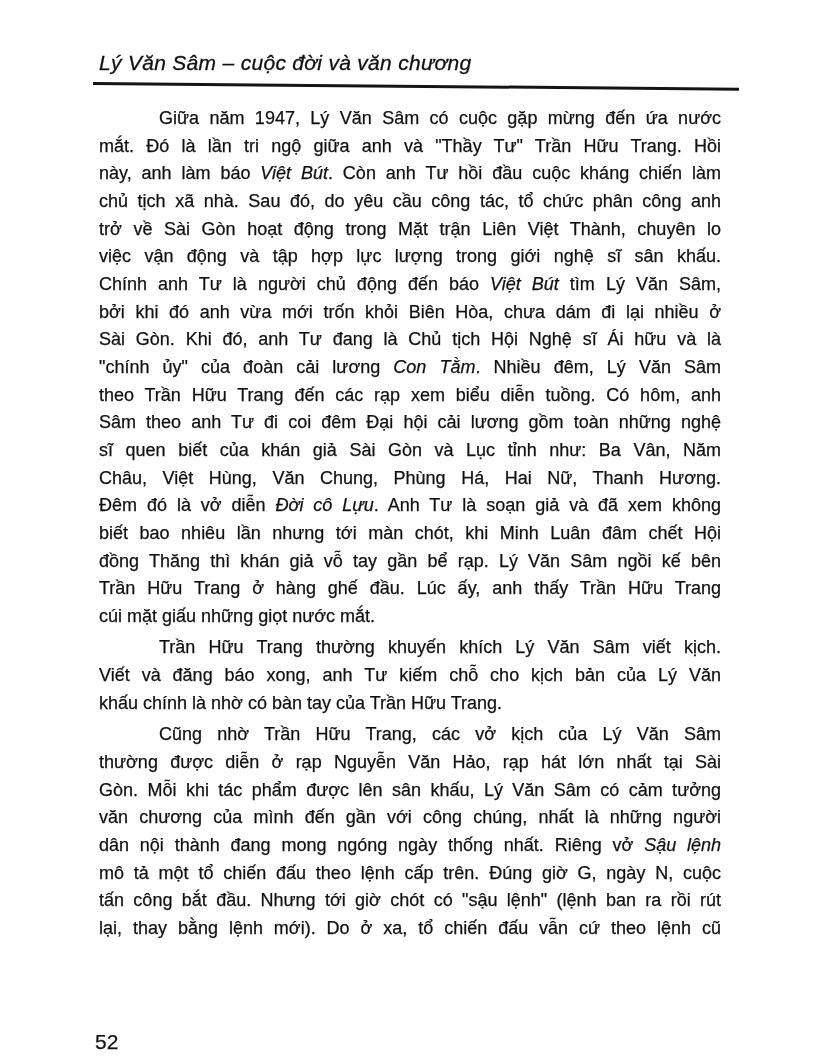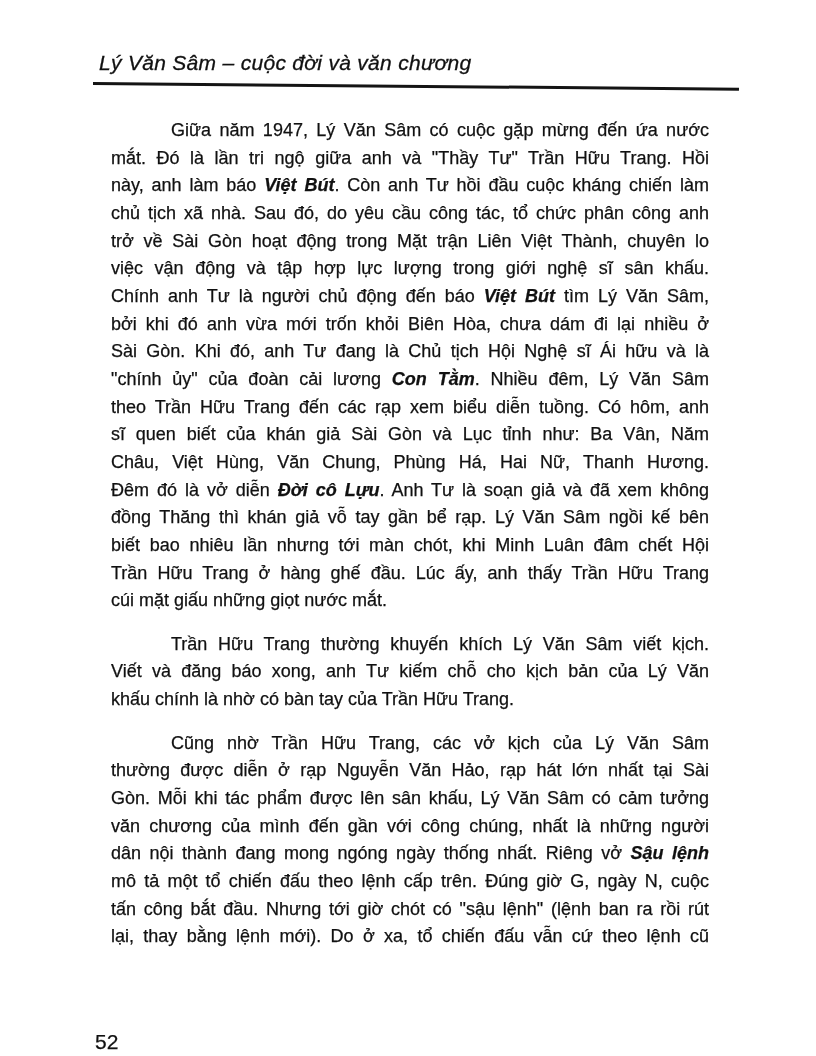--- a/index.html
+++ b/index.html
@@ -43,28 +43,28 @@
   }
   .text-block {
     position: absolute;
     left: 95px;
     top: 101px;
     width: 630px;
     font-size: 18px;
     line-height: 27.65px;
     -webkit-text-stroke: 0.25px #111111;
   }
-  .paragraph { margin: 16px; }
+  .paragraph { margin: 4px; }
   .line {
     text-align: justify;
     text-align-last: justify;
   }
   .line.indent { text-indent: 60px; }
   .line.end { text-align-last: left; }
-  .it { font-style: italic; font-weight: bold; }
+  .it { font-style: italic; }
   .page-number {
     position: absolute;
     left: 95px;
     top: 1030px;
     font-size: 21px;
     -webkit-text-stroke: 0.25px #111111;
   }
 </style>
 </head>
 <body>
@@ -79,25 +79,26 @@
         <div class="line"><span>mắt. Đó là lần tri ngộ giữa anh và "Thầy Tư" Trần Hữu Trang. Hồi</span></div>
         <div class="line"><span>này, anh làm báo </span><span class="it">Việt Bút</span><span>. Còn anh Tư hồi đầu cuộc kháng chiến làm</span></div>
         <div class="line"><span>chủ tịch xã nhà. Sau đó, do yêu cầu công tác, tổ chức phân công anh</span></div>
         <div class="line"><span>trở về Sài Gòn hoạt động trong Mặt trận Liên Việt Thành, chuyên lo</span></div>
         <div class="line"><span>việc vận động và tập hợp lực lượng trong giới nghệ sĩ sân khấu.</span></div>
         <div class="line"><span>Chính anh Tư là người chủ động đến báo </span><span class="it">Việt Bút</span><span> tìm Lý Văn Sâm,</span></div>
         <div class="line"><span>bởi khi đó anh vừa mới trốn khỏi Biên Hòa, chưa dám đi lại nhiều ở</span></div>
         <div class="line"><span>Sài Gòn. Khi đó, anh Tư đang là Chủ tịch Hội Nghệ sĩ Ái hữu và là</span></div>
         <div class="line"><span>"chính ủy" của đoàn cải lương </span><span class="it">Con Tằm</span><span>. Nhiều đêm, Lý Văn Sâm</span></div>
         <div class="line"><span>theo Trần Hữu Trang đến các rạp xem biểu diễn tuồng. Có hôm, anh</span></div>
+        <div class="line"><span>Sâm theo anh Tư đi coi đêm Đại hội cải lương gồm toàn những nghệ</span></div>
         <div class="line"><span>sĩ quen biết của khán giả Sài Gòn và Lục tỉnh như: Ba Vân, Năm</span></div>
         <div class="line"><span>Châu, Việt Hùng, Văn Chung, Phùng Há, Hai Nữ, Thanh Hương.</span></div>
         <div class="line"><span>Đêm đó là vở diễn </span><span class="it">Đời cô Lựu</span><span>. Anh Tư là soạn giả và đã xem không</span></div>
+        <div class="line"><span>biết bao nhiêu lần nhưng tới màn chót, khi Minh Luân đâm chết Hội</span></div>
         <div class="line"><span>đồng Thăng thì khán giả vỗ tay gần bể rạp. Lý Văn Sâm ngồi kế bên</span></div>
-        <div class="line"><span>biết bao nhiêu lần nhưng tới màn chót, khi Minh Luân đâm chết Hội</span></div>
         <div class="line"><span>Trần Hữu Trang ở hàng ghế đầu. Lúc ấy, anh thấy Trần Hữu Trang</span></div>
         <div class="line end"><span>cúi mặt giấu những giọt nước mắt.</span></div>
       </div>
       <div class="paragraph">
         <div class="line indent"><span>Trần Hữu Trang thường khuyến khích Lý Văn Sâm viết kịch.</span></div>
         <div class="line"><span>Viết và đăng báo xong, anh Tư kiếm chỗ cho kịch bản của Lý Văn</span></div>
         <div class="line end"><span>khấu chính là nhờ có bàn tay của Trần Hữu Trang.</span></div>
       </div>
       <div class="paragraph">
         <div class="line indent"><span>Cũng nhờ Trần Hữu Trang, các vở kịch của Lý Văn Sâm</span></div>

